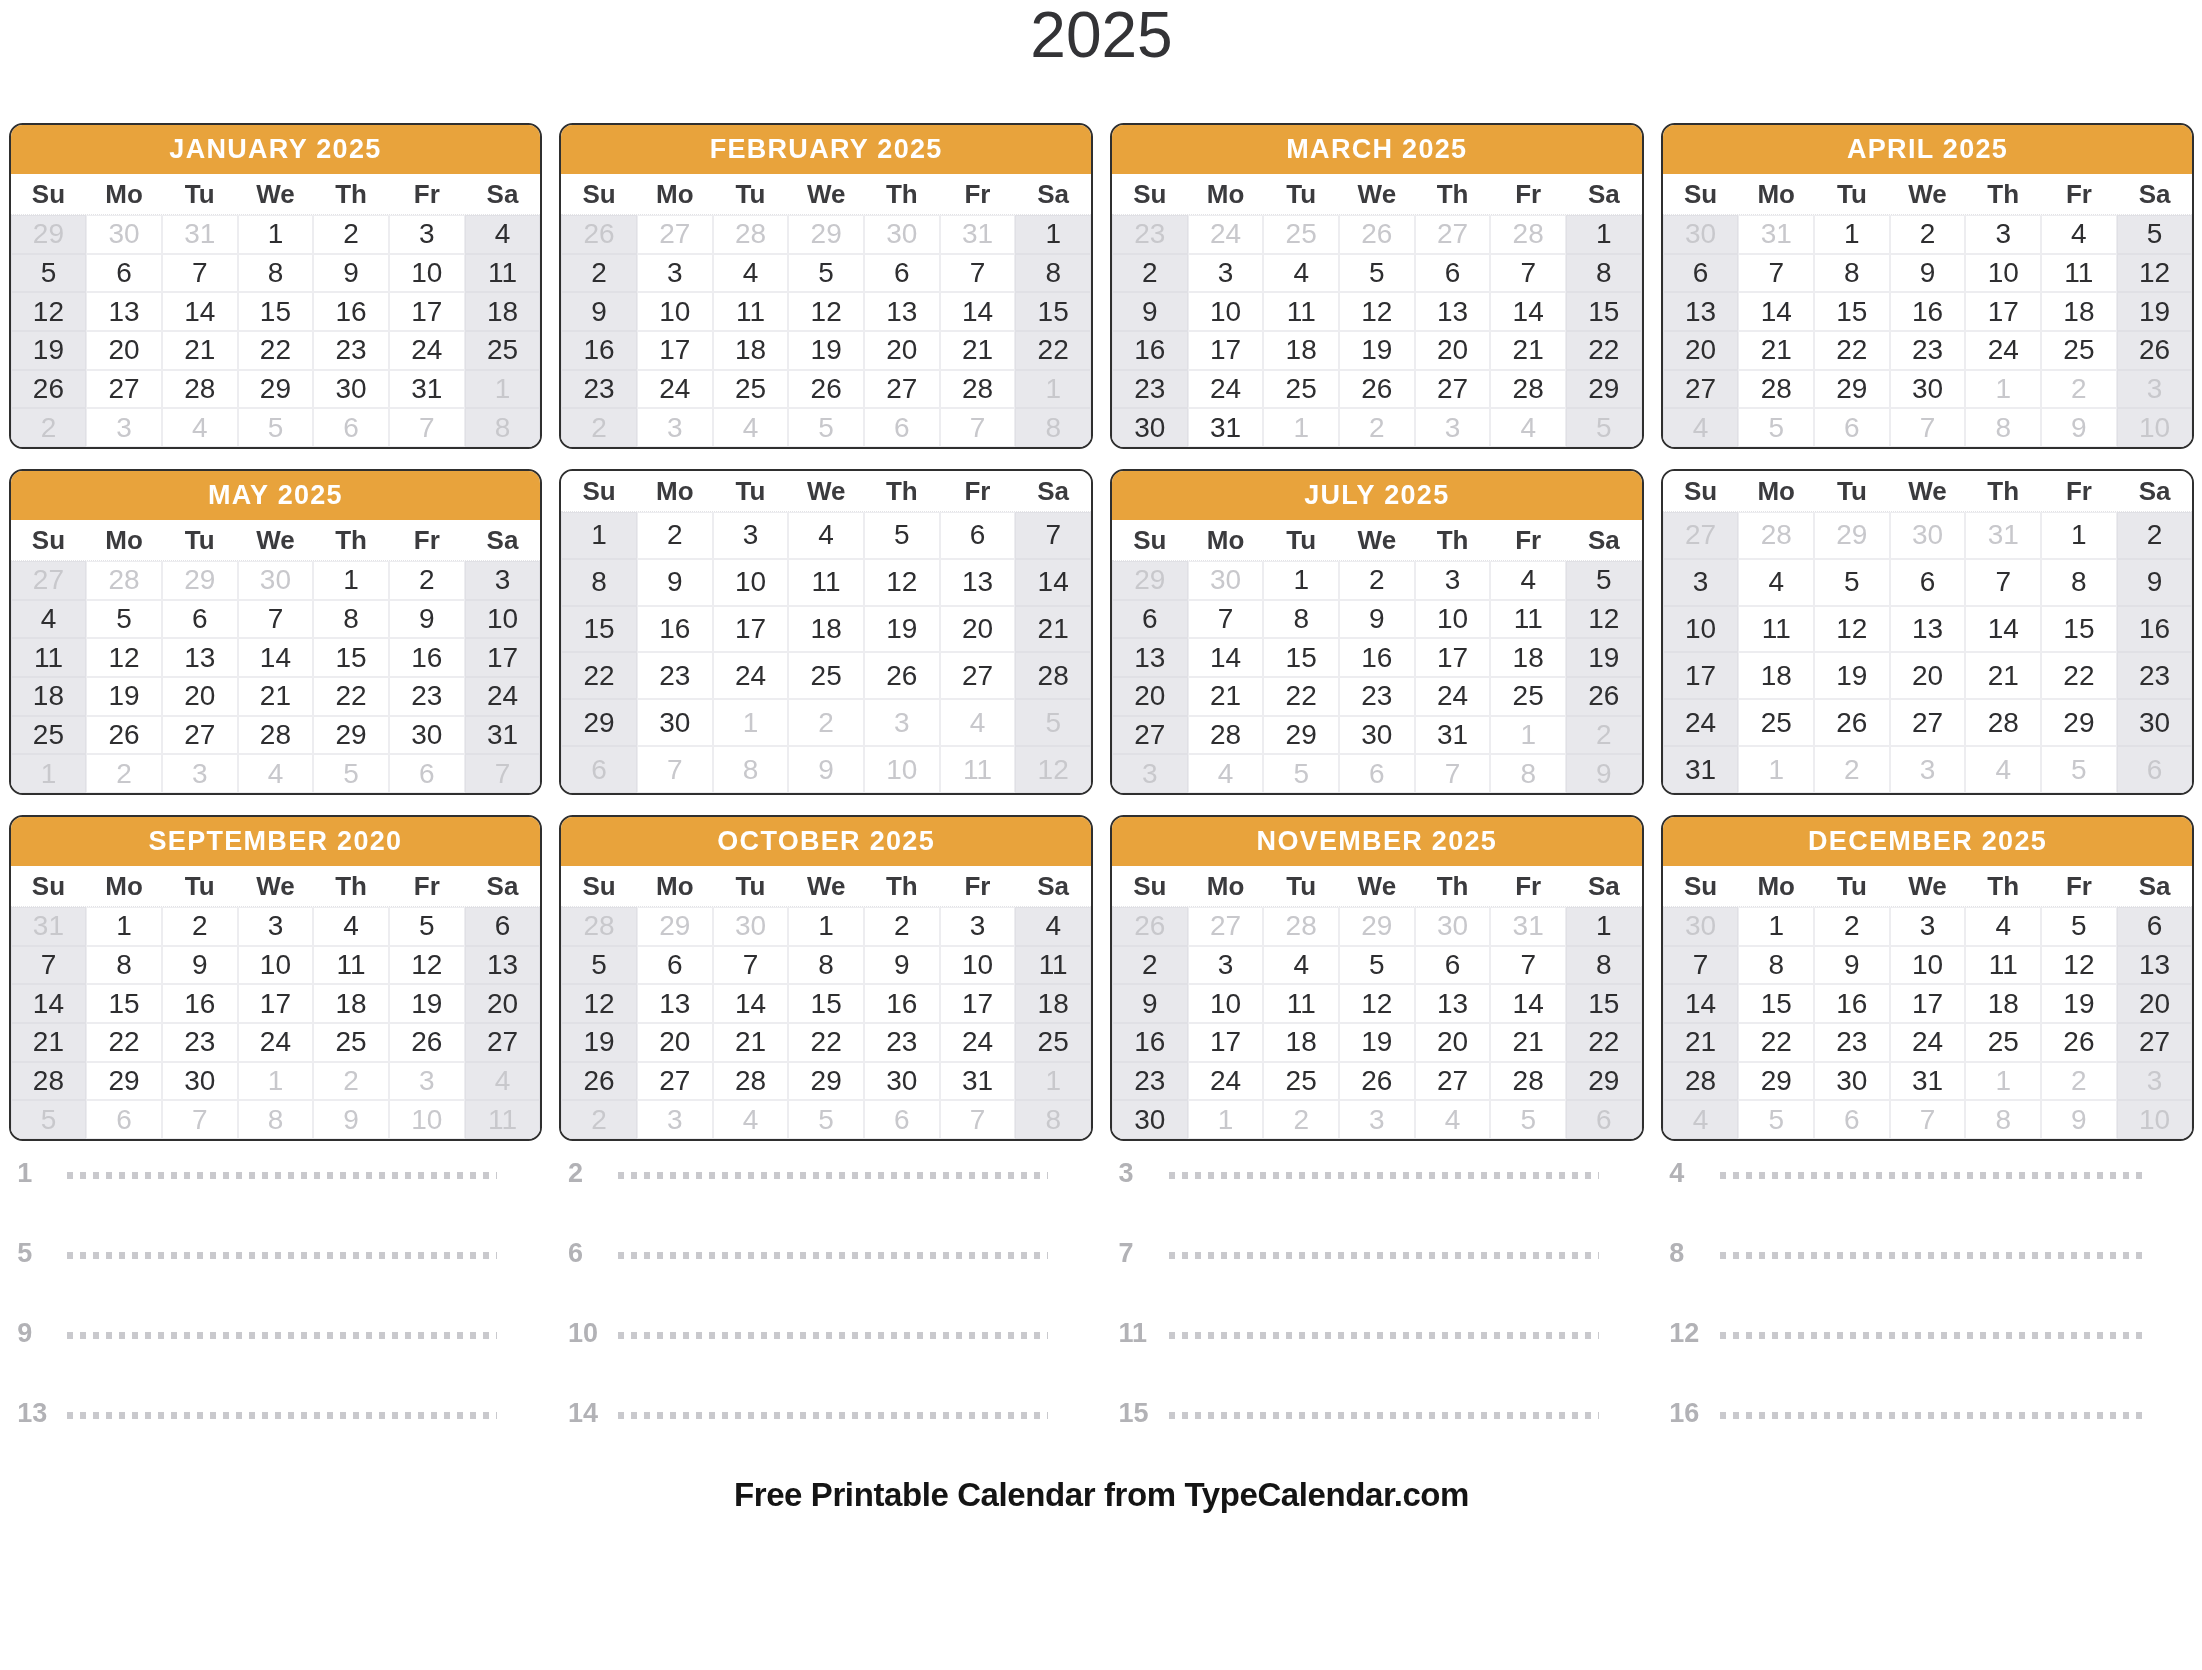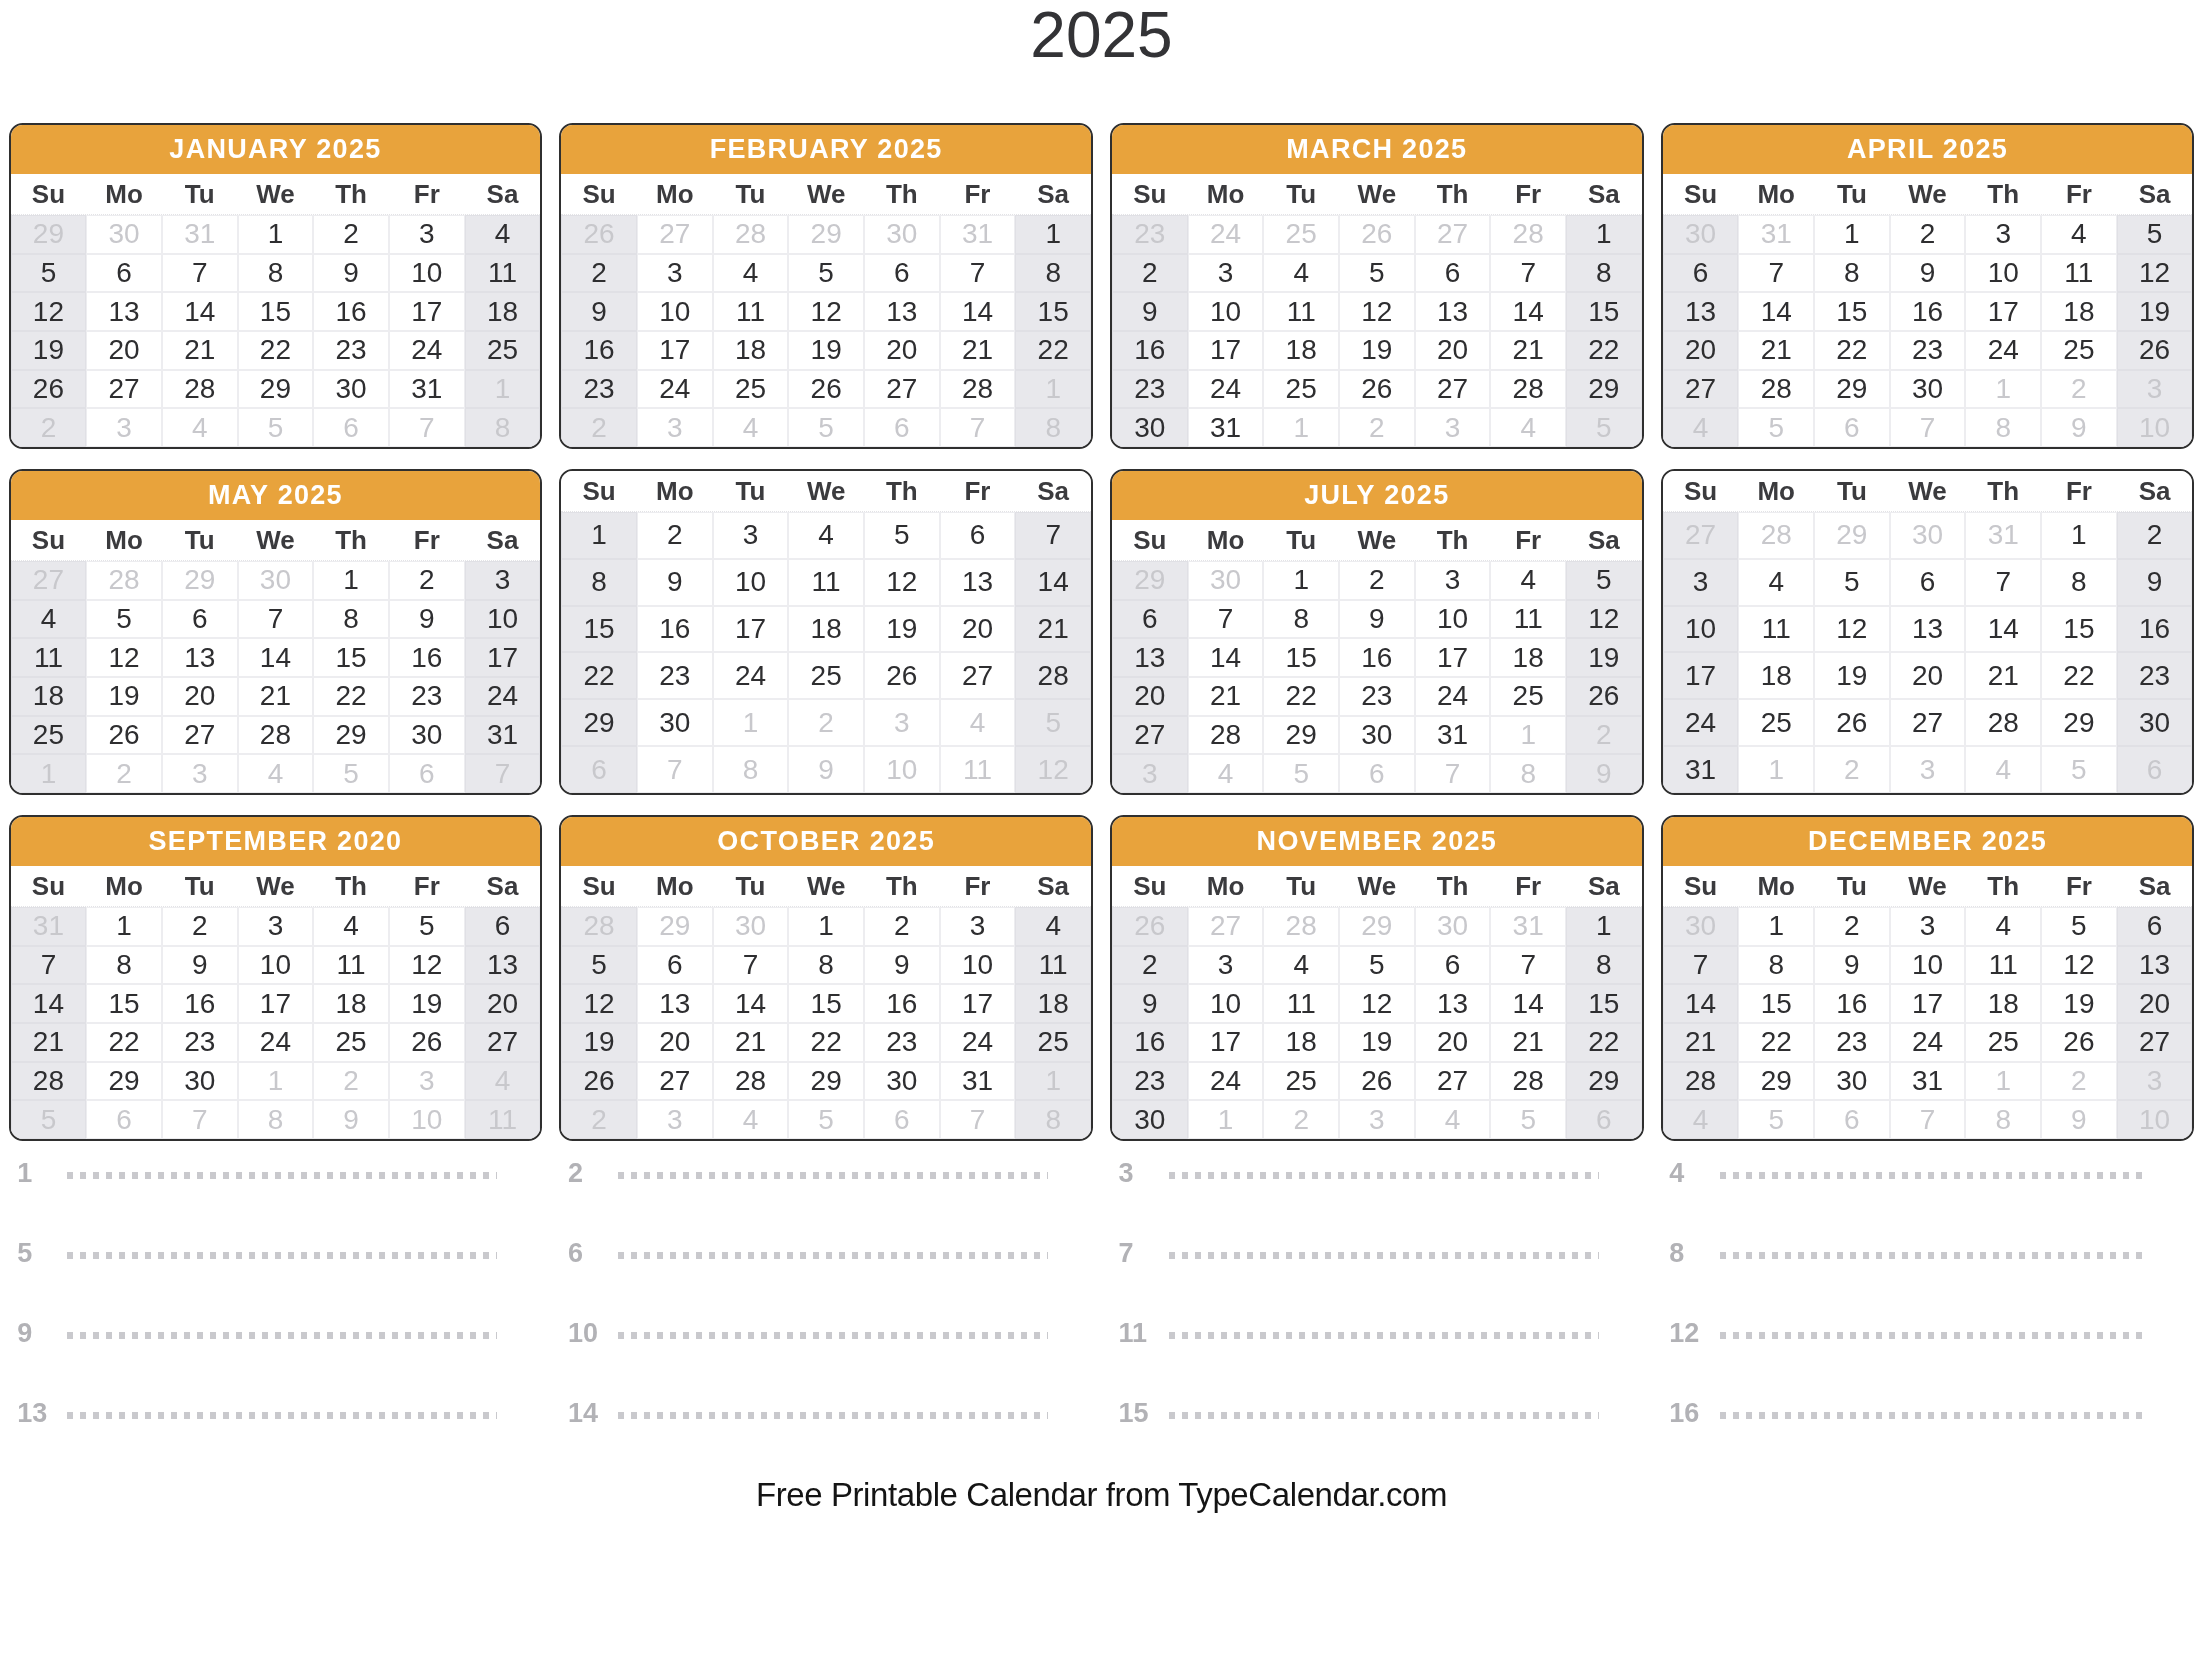--- a/index.html
+++ b/index.html
@@ -84,21 +84,21 @@
     padding-left:8.6px;min-width:40px;
   }
   .note-dots{
     flex:1;height:6.9px;
     margin:15.5px 45px 0 10.3px;
     background:repeating-linear-gradient(to right, var(--note_dots,#c9c9cd) 0 6px, transparent 6px 13px);
   }
   .footer{
     text-align:center;
     margin-top:3.4px;
-    font-size:33px;font-weight:400;
+    font-size:33px;font-weight:700;
     color:#141414;
     letter-spacing:-0.4px;
   }
 </style>
 </head>
 <body>
 
 <div class="page-title">2025</div>
 
 <div class="months" id="months">

